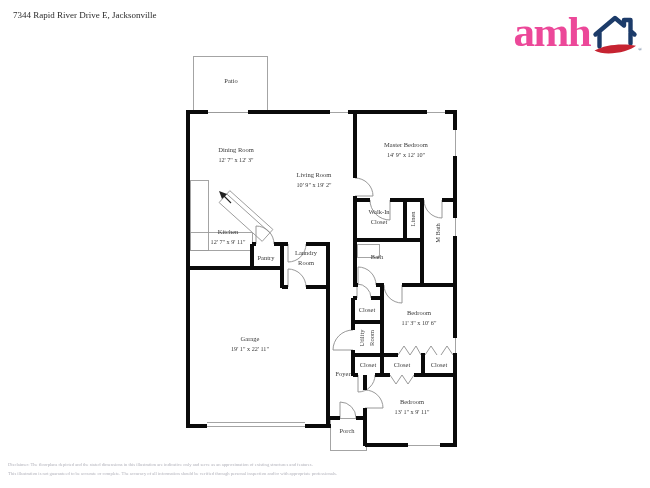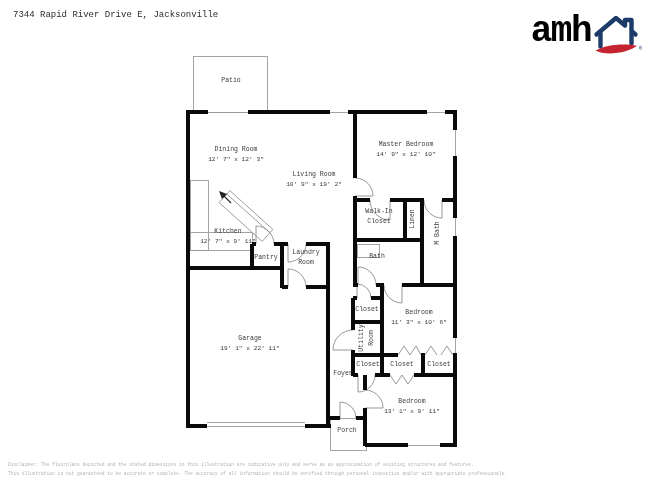--- a/index.html
+++ b/index.html
@@ -1,20 +1,20 @@
 <!DOCTYPE html>
 <html><head>
 <meta charset="utf-8">
 <style>
   html,body{margin:0;padding:0;background:#fff;}
   .page{position:relative;width:650px;height:488px;background:#ffffff;overflow:hidden;
-        font-family:Liberation Mono, monospace;}
+        font-family:Liberation Serif, serif;}
   .address{position:absolute;left:13px;top:10px;font-size:9px;color:#2b2b2b;}
   .logo{position:absolute;right:8px;top:12px;display:flex;align-items:flex-start;}
-  .logo .word{font-size:36px;font-weight:bold;color:#000000;letter-spacing:-1.5px;line-height:40px;}
+  .logo .word{font-size:43px;font-weight:bold;color:#ec4899;letter-spacing:-1.5px;line-height:40px;}
   .logo .house{margin-left:2px;margin-top:2px;}
   .logo .reg{font-size:5px;color:#1c3b69;align-self:flex-end;margin-bottom:6px;}
   svg.plan{position:absolute;left:0;top:0;z-index:1;}
   .rl{position:absolute;z-index:2;transform:translate(-50%,-50%);text-align:center;
       color:#3b3b3b;font-size:6.5px;line-height:1.55;white-space:nowrap;}
   .rl .rn,.rl .rd{display:block;}
   .rl .rd{font-size:6.2px;}
   .rl.wrap{white-space:normal;width:36px;}
   .rl.vert{transform:translate(-50%,-50%) rotate(-90deg);}
   .rl.vert.wrap{width:30px;white-space:normal;}

